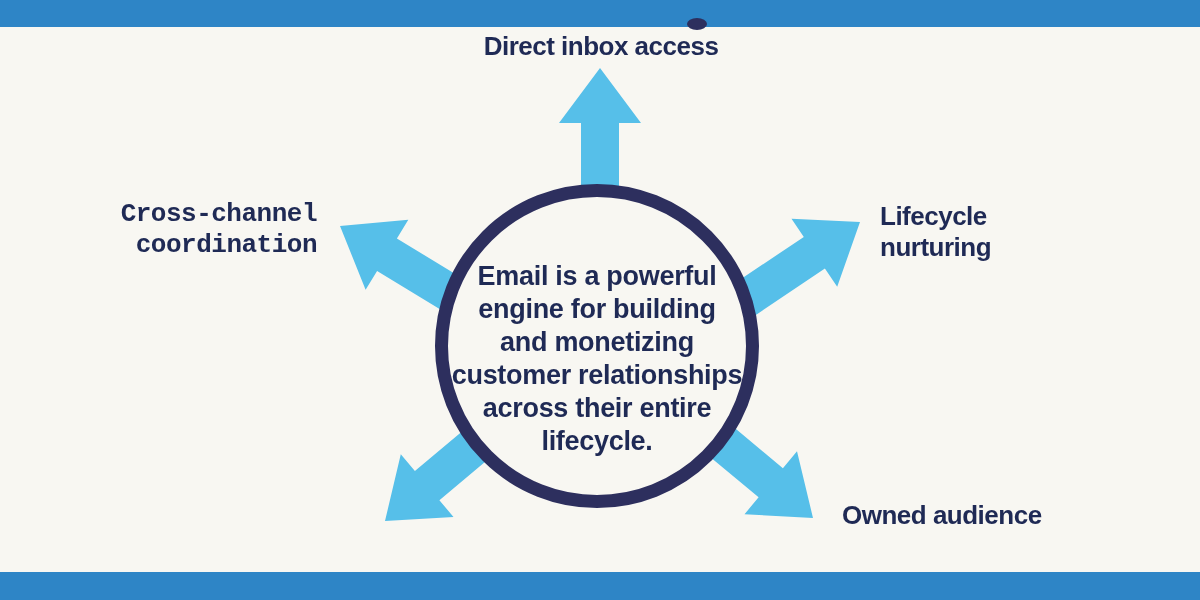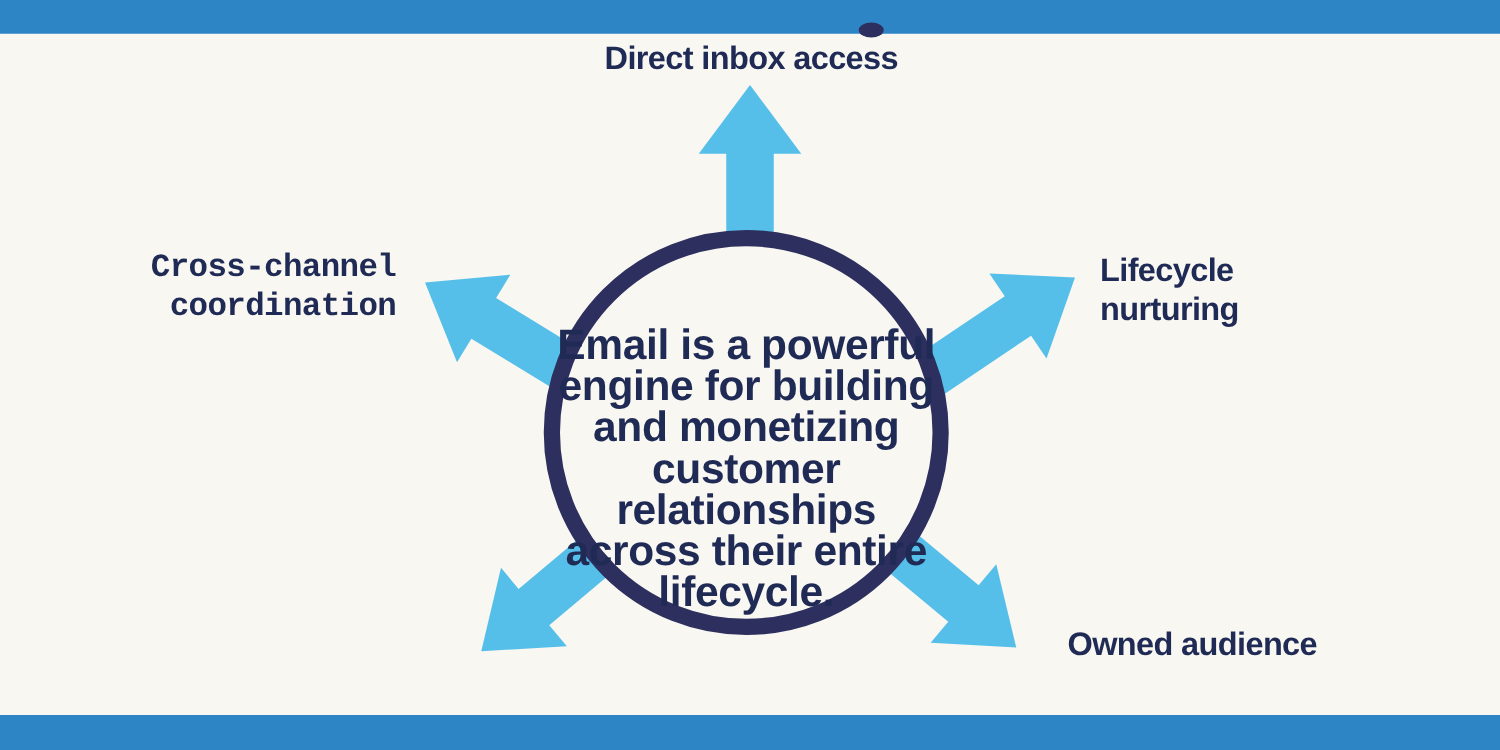--- a/index.html
+++ b/index.html
@@ -23,21 +23,21 @@
     color:#1f2a55;
     white-space:pre-line;
   }
   .label.center-title{left:401px;top:31px;width:400px;text-align:center;}
   .label.right-align{text-align:right;}
   .center-statement{
     position:absolute;
     left:427px;top:260px;width:340px;
     text-align:center;
     font-weight:700;
-    font-size:34px;
+    font-size:27px;
     line-height:33px;
     letter-spacing:-0.3px;
     color:#1f2a55;
     white-space:pre-line;
   }
 </style>
 </head>
 <body>
 
 <div class="canvas">
@@ -56,21 +56,21 @@
     <circle cx="597" cy="346" r="155.5" fill="none" stroke-width="13" stroke="#2d2f5e"></circle>
 
     <ellipse cx="697" cy="24" rx="10" ry="6" fill="#2d2f5e"></ellipse>
   </svg>
 
   <div class="label center-title">Direct inbox access</div>
 
   <div class="label" style="left:880px;top:201px;">Lifecycle
 nurturing</div>
 
-  <div class="label" style="left:842px;top:500px;margin-left:12px;">Owned audience</div>
+  <div class="label" style="left:842px;top:500px;">Owned audience</div>
 
 
   <div class="label right-align" style="right:883px;top:199px;font-family:Liberation Mono, monospace;">Cross-channel
 coordination</div>
 
   <div class="center-statement">Email is a powerful
 engine for building
 and monetizing
 customer relationships
 across their entire

